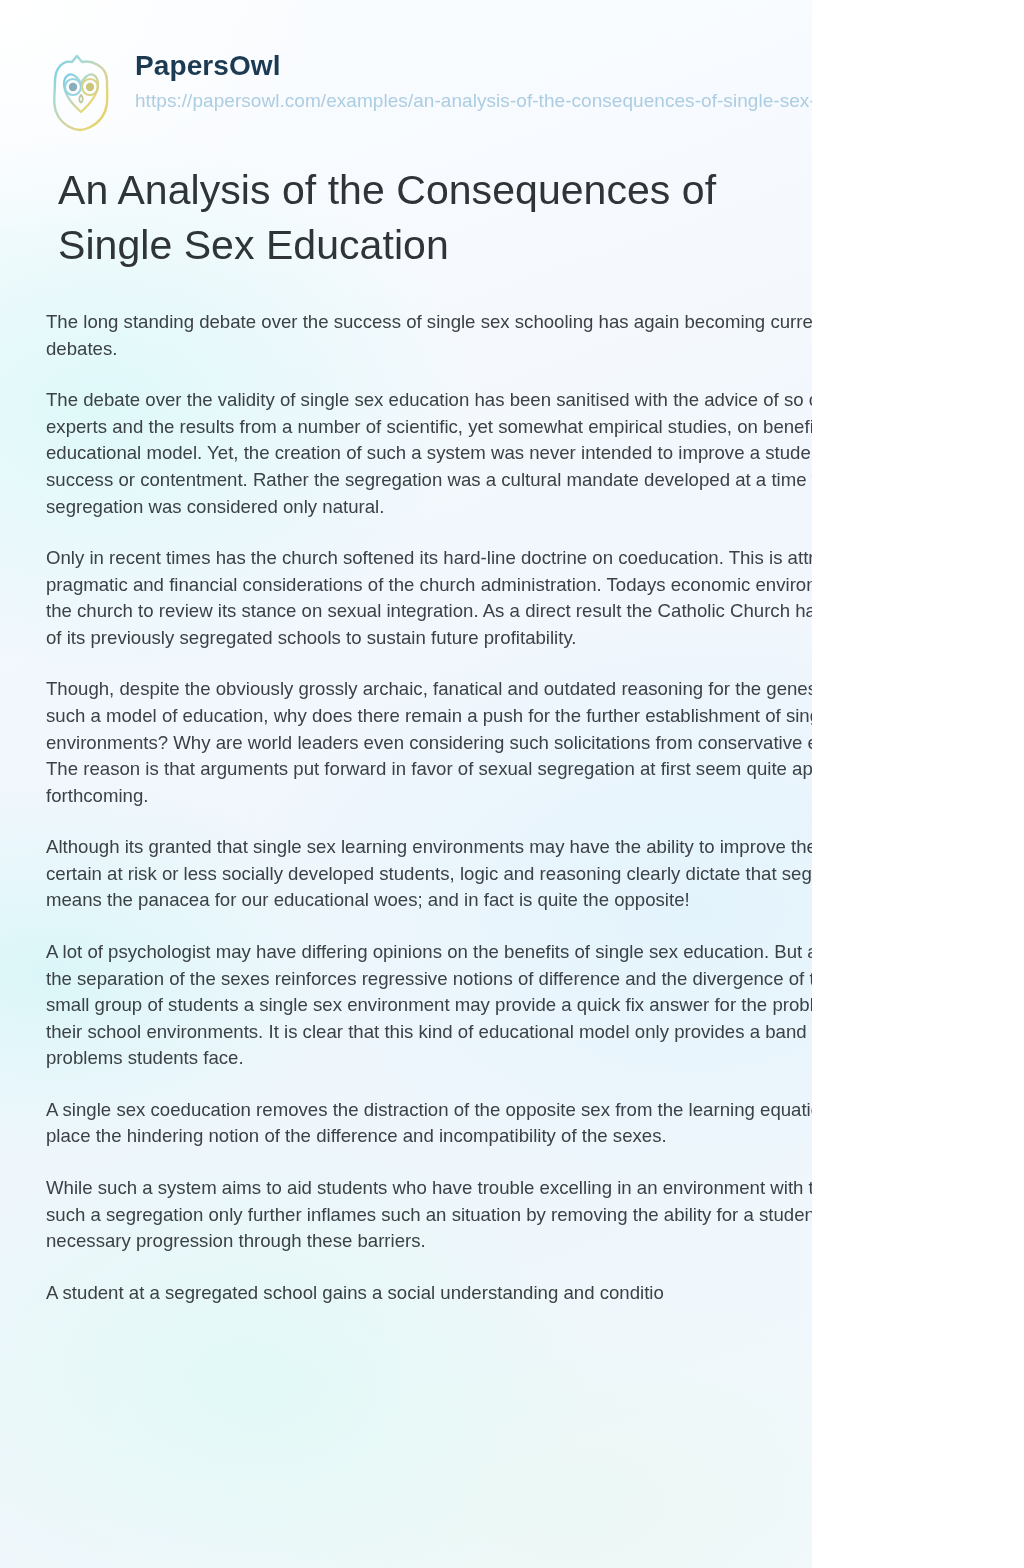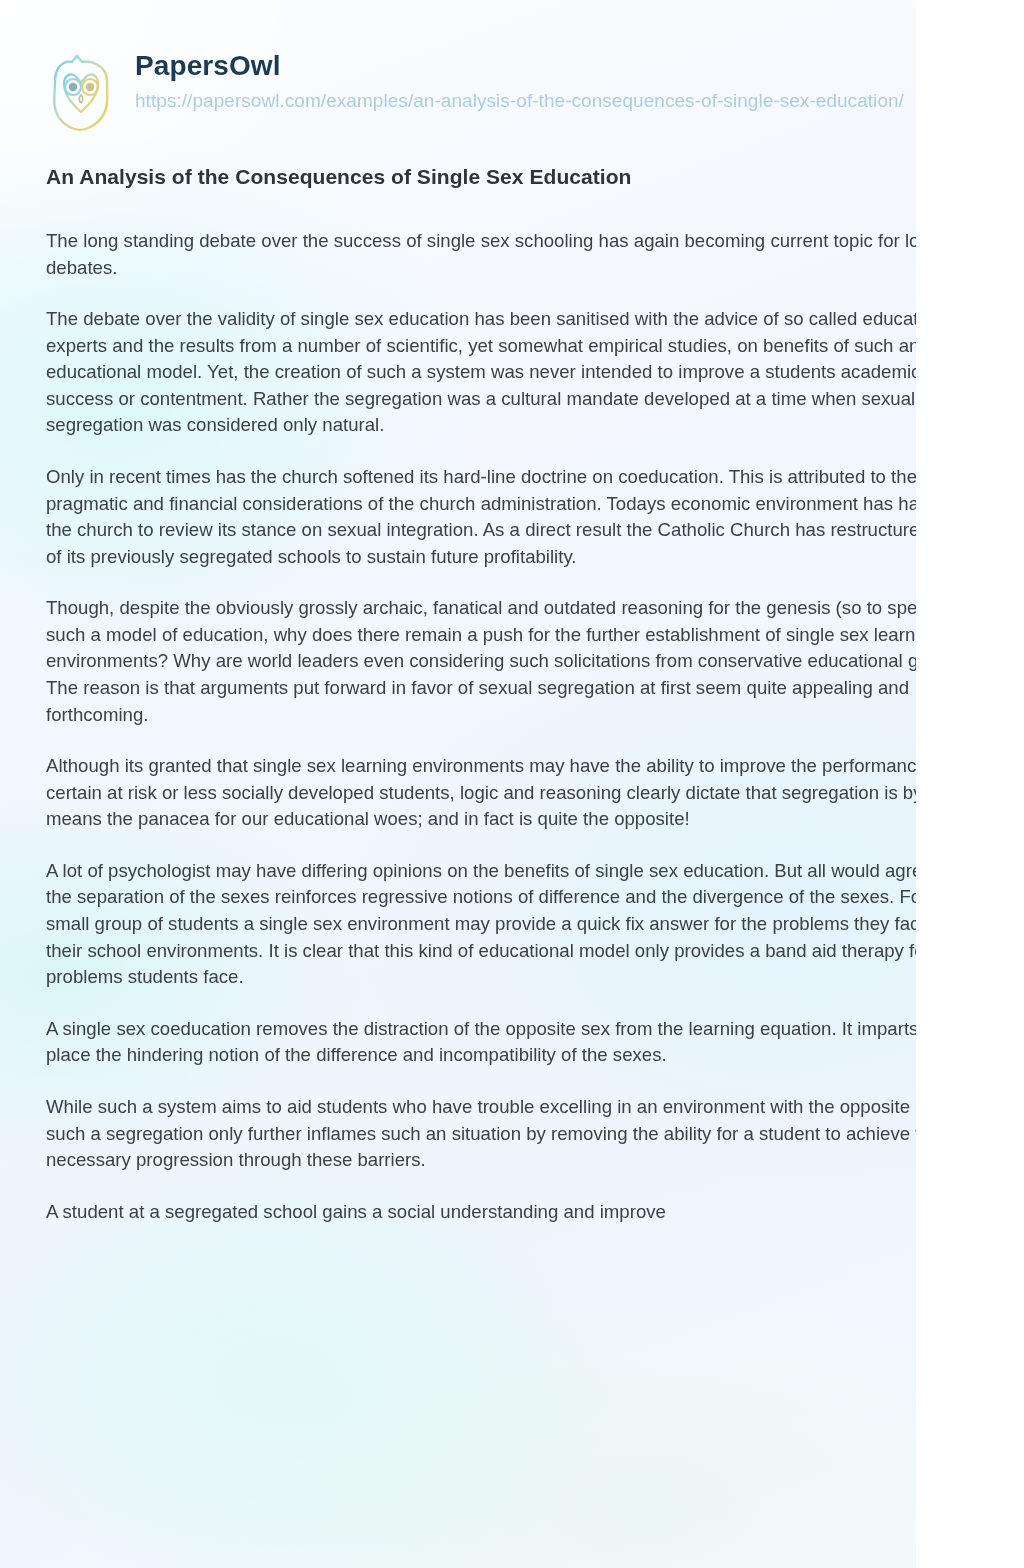--- a/index.html
+++ b/index.html
@@ -12,21 +12,21 @@
     width: 1024px;
     height: 1568px;
     overflow: hidden;
     font-family: "Liberation Sans", "DejaVu Sans", sans-serif;
     background: #ffffff;
   }
 
   
   .page {
     position: relative;
-    width: 916px;
+    width: 812px;
     height: 1568px;
     box-sizing: border-box;
     background-color: #f4f8fd;
     background-image:
       radial-gradient(ellipse 520px 380px at 12% 26%, rgba(214, 248, 247, 0.75) 0%, rgba(214, 248, 247, 0) 72%),
       radial-gradient(ellipse 640px 420px at 86% 58%, rgba(225, 243, 252, 0.85) 0%, rgba(225, 243, 252, 0) 70%),
       radial-gradient(ellipse 480px 340px at 30% 88%, rgba(219, 250, 244, 0.7) 0%, rgba(219, 250, 244, 0) 72%),
       radial-gradient(ellipse 560px 300px at 70% 96%, rgba(232, 248, 240, 0.6) 0%, rgba(232, 248, 240, 0) 70%),
       radial-gradient(ellipse 420px 260px at 6% 62%, rgba(205, 246, 246, 0.6) 0%, rgba(205, 246, 246, 0) 74%),
       linear-gradient(160deg, #fbfdff 0%, #f2f7fd 40%, #eef6fb 70%, #f3f9fd 100%);
@@ -89,23 +89,23 @@
 
   
   .article {
     position: absolute;
     left: 46px;
     top: 163px;
     width: 932px;
   }
 
   .doc-title {
-    margin: 0 0 0 0;
-    font-size: 21px;
-    font-weight: bold;
+    margin: 0 0 0 12px;
+    font-size: 41px;
+    font-weight: normal;
     line-height: 1.33;
     color: #2f3438;
     letter-spacing: 0.05px;
     max-width: 680px;
   }
 
   .body-copy {
     margin-top: 37px;
   }
 
@@ -171,18 +171,18 @@
 
     <div class="body-copy">
       <p>The long standing debate over the success of single sex schooling has again becoming current topic for lots of debates.</p>
       <p>The debate over the validity of single sex education has been sanitised with the advice of so called educational experts and the results from a number of scientific, yet somewhat empirical studies, on benefits of such an educational model. Yet, the creation of such a system was never intended to improve a students academic success or contentment. Rather the segregation was a cultural mandate developed at a time when sexual segregation was considered only natural.</p>
       <p>Only in recent times has the church softened its hard-line doctrine on coeducation. This is attributed to the pragmatic and financial considerations of the church administration. Todays economic environment has hastened the church to review its stance on sexual integration. As a direct result the Catholic Church has restructured half of its previously segregated schools to sustain future profitability.</p>
       <p>Though, despite the obviously grossly archaic, fanatical and outdated reasoning for the genesis (so to speak) of such a model of education, why does there remain a push for the further establishment of single sex learning environments? Why are world leaders even considering such solicitations from conservative educational groups? The reason is that arguments put forward in favor of sexual segregation at first seem quite appealing and forthcoming.</p>
       <p>Although its granted that single sex learning environments may have the ability to improve the performance of certain at risk or less socially developed students, logic and reasoning clearly dictate that segregation is by no means the panacea for our educational woes; and in fact is quite the opposite!</p>
       <p>A lot of psychologist may have differing opinions on the benefits of single sex education. But all would agree that the separation of the sexes reinforces regressive notions of difference and the divergence of the sexes. For a small group of students a single sex environment may provide a quick fix answer for the problems they face in their school environments. It is clear that this kind of educational model only provides a band aid therapy for the problems students face.</p>
       <p>A single sex coeducation removes the distraction of the opposite sex from the learning equation. It imparts in its place the hindering notion of the difference and incompatibility of the sexes.</p>
       <p>While such a system aims to aid students who have trouble excelling in an environment with the opposite sex such a segregation only further inflames such an situation by removing the ability for a student to achieve the necessary progression through these barriers.</p>
-      <p>A student at a segregated school gains a social understanding and improve</p>
+      <p>A student at a segregated school gains a social understanding and conditio</p>
     </div>
 
   </div>
 
 </div>
 
 </body></html>

